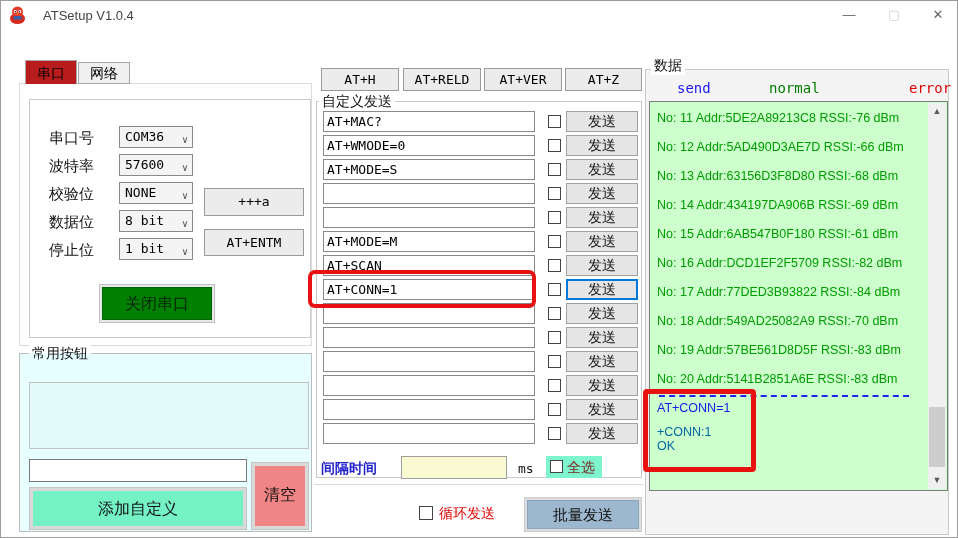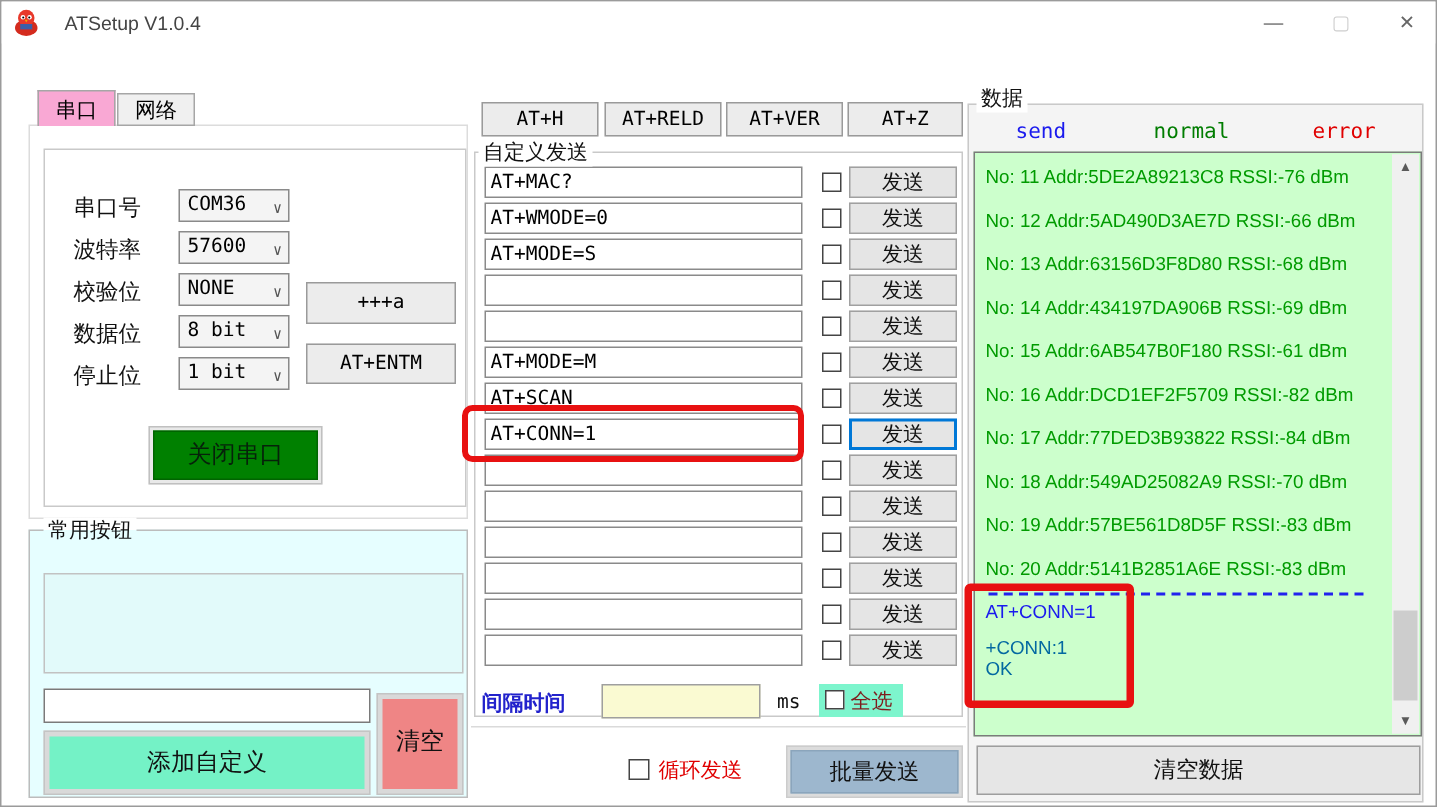--- a/index.html
+++ b/index.html
@@ -15,21 +15,21 @@
   #btn-min { left:833px; }
   #btn-max { left:878px; color:#d0d0d0; }
   #btn-close { left:922px; }
 
   
   #menubar { left:0; top:28px; width:956px; height:24px; background:#f0f0f0; border-bottom:1px solid #e7e7e7; }
   .menu-item { position:absolute; top:3px; font-size:14px; color:#111; padding:2px 6px; }
 
   
   .tab { border:1px solid #a6a6a6; font-size:14px; text-align:center; }
-  #tab-serial { left:24px; top:59px; width:52px; height:24px; background:#f9a8d4; border-bottom:none; line-height:24px; z-index:2; }
+  #tab-serial { left:24px; top:59px; width:52px; height:24px; background:#b91c1c; border-bottom:none; line-height:24px; z-index:2; }
   #tab-net { left:77px; top:61px; width:52px; height:22px; background:#f0f0f0; line-height:20px; }
   #tabpage { left:18px; top:82px; width:293px; height:263px; background:#fff; border:1px solid #dcdcdc; }
   #serial-group { left:28px; top:98px; width:282px; height:239px; border:1px solid #c9c9c9; background:#fff; }
   .f-label { position:absolute; left:48px; font-size:15px; color:#111; }
   .combo { position:absolute; left:118px; width:74px; height:22px; background:#f4f4f4; border:1px solid #8a8a8a; font-size:13px; line-height:20px; padding-left:5px; }
   .combo .chev { position:absolute; right:4px; top:3px; font-size:10px; color:#555; }
   .std-btn { position:absolute; background:#ececec; border:1px solid #9a9a9a; text-align:center; font-size:13px; }
   #btn-plusa { left:203px; top:187px; width:100px; height:28px; line-height:26px; }
   #btn-entm { left:203px; top:228px; width:100px; height:27px; line-height:25px; }
   #btn-closeport { left:98px; top:283px; width:116px; height:39px; background:#e9e9e9; border:1px solid #c0c0c0; padding:2px; }
@@ -69,21 +69,21 @@
   #loop-label { left:438px; top:504px; font-size:14px; color:#e00000; }
   #btn-batch { left:523px; top:496px; width:118px; height:35px; background:#dcdcdc; border:1px solid #cccccc; padding:2px; }
   #btn-batch .inner { width:100%; height:100%; background:#9db7ce; border:1px solid #8ba5bc; text-align:center; font-size:15px; line-height:27px; color:#111; }
 
   
   #data-group { left:644px; top:68px; width:304px; height:466px; border:1px solid #c9c9c9; background:#f4f4f4; }
   #data-title { left:650px; top:56px; font-size:14px; color:#111; background:#fff; padding:0 3px; z-index:2; }
   .legend { position:absolute; top:79px; font-size:14px; font-family:"DejaVu Sans Mono","Liberation Mono",monospace; }
   #legend-send { left:676px; color:#1a1aee; }
   #legend-normal { left:768px; color:#007d00; }
-  #legend-error { left:874px; color:#e00000; }
+  #legend-error { left:908px; color:#e00000; }
 
   #terminal-box { left:648px; top:100px; width:299px; height:390px; border:1px solid #7b7b7b; background:#ccffcc;padding-left:20px; }
   #terminal-content { position:absolute; left:1px; top:1px; width:278px; height:386px; overflow:hidden; padding:8px 0 0 6px; font-size:12.5px; }
   .t-rx { height:29px; color:#009b00; white-space:nowrap; }
   .t-dashed { margin:-6px 0 4px 2px; width:250px; border-top:2px dashed #2222ee; height:0; }
   .t-tx { color:#1a1aee; height:24px; }
   .t-resp { color:#0369a1; height:14px; line-height:14px; }
 
   
   #scrollbar { position:absolute; right:1px; top:1px; width:18px; height:386px; background:#f0f0f0; }
@@ -289,18 +289,17 @@
         <div class="t-tx">AT+CONN=1</div>
         <div class="t-resp">+CONN:1</div>
         <div class="t-resp">OK</div>
       </div>
     <div id="scrollbar">
       <div id="scroll-up" class="scroll-arrow">▲</div>
       <div id="scroll-thumb"></div>
       <div id="scroll-down" class="scroll-arrow">▼</div>
     </div>
   </div>
-  <div id="btn-cleardata" class="abs">清空数据</div>
 
   <div id="annot-cmd" class="annotation"></div>
   <div id="annot-term" class="annotation"></div>
 
 </div>
 
 </body></html>

